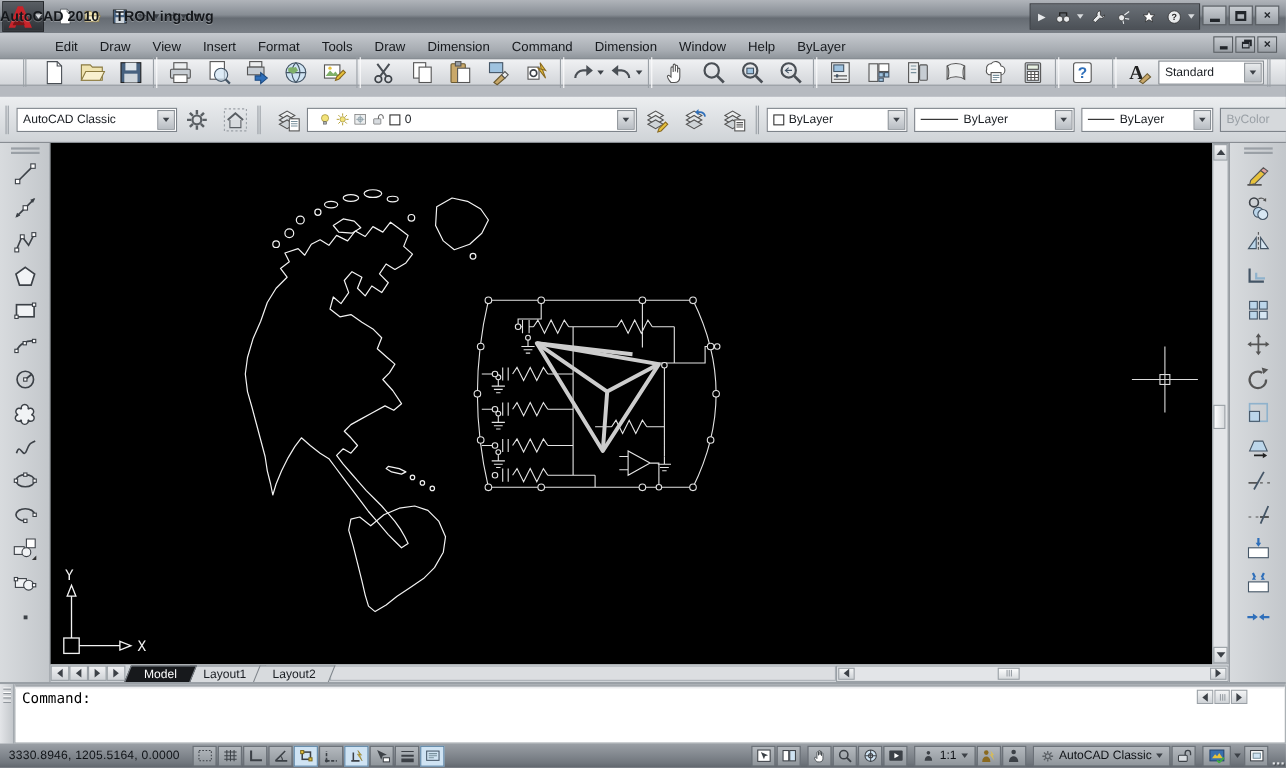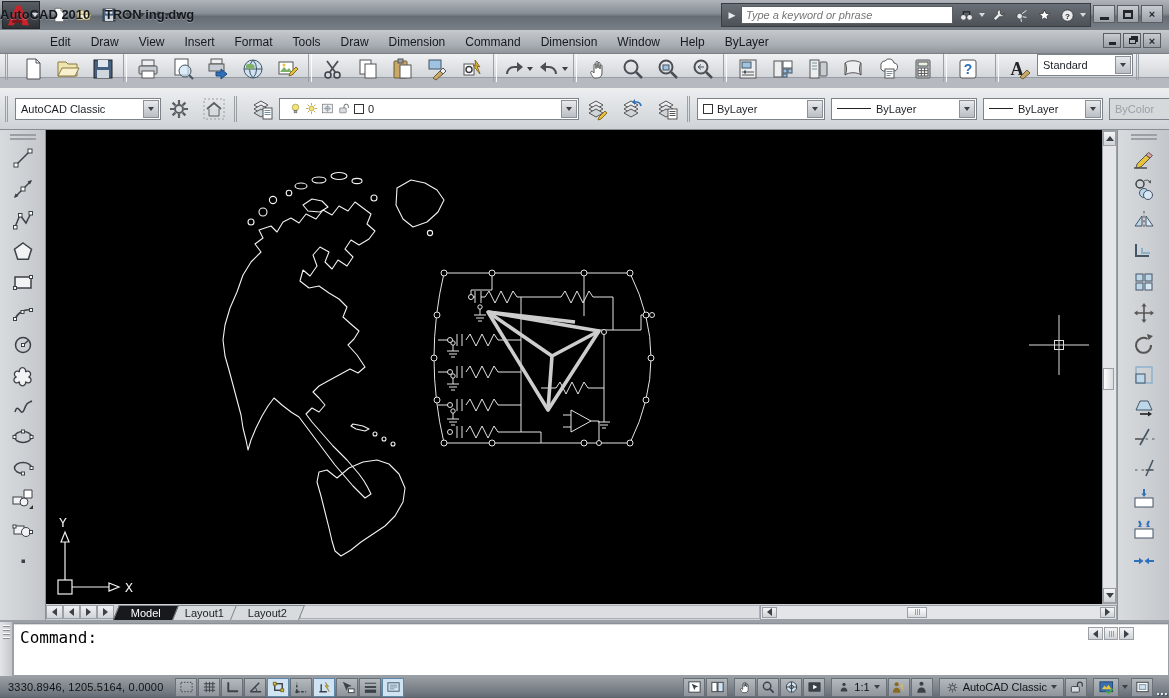--- a/index.html
+++ b/index.html
@@ -23,21 +23,21 @@
 .wb-max i{display:block;width:10px;height:9px;border:2px solid #22262b;border-top-width:3px}
 .wb-rest i{display:block;width:9px;height:8px;border:1px solid #22262b;border-top-width:2px;box-shadow:2px -2px 0 -0px #22262b}
 
 .menubar{position:absolute;left:0;top:30px;width:100%;height:24px;background:linear-gradient(180deg,#c6cacf,#a6abb1 70%,#8f959b);display:flex;align-items:center;padding-left:40px;border-bottom:1px solid #7a8086}
 .menu-item{padding:3px 10px;font-size:12px;color:#16191d}
 .docbtns{position:absolute;right:8px;top:3px;display:flex;gap:2px}
 .docbtns .wbtn{width:18px;height:15px}
 .docbtns .wb-min i{margin-top:6px;width:7px}
 .docbtns .wb-rest i{width:7px;height:6px}
 
-.tbrow1{position:absolute;left:0;top:54px;width:100%;height:24px;background:linear-gradient(180deg,#f0f1f3,#d3d6da);border-bottom:1px solid #989da3;display:flex;align-items:flex-start;padding-left:2px}
+.tbrow1{position:absolute;left:0;top:54px;width:100%;height:24px;background:linear-gradient(180deg,#f0f1f3,#d3d6da);border-bottom:1px solid #989da3;display:flex;align-items:center;padding-left:18px}
 .tbrow2{position:absolute;left:0;top:88px;width:100%;height:42px;background:linear-gradient(180deg,#eceef0,#cfd3d7);border-bottom:1px solid #888d93;display:flex;align-items:center;padding-left:2px}
 .tb{width:35px;height:30px;display:flex;align-items:center;justify-content:center;flex:none}
 .tb svg{width:24px;height:24px}
 .vsep{width:4px;height:28px;border-left:1px solid #9aa0a6;border-right:1px solid #fafbfc;margin:0 3px;flex:none}
 .hgrip{width:7px;height:26px;border-left:3px double #9aa0a6;margin:0 3px;flex:none}
 .arr{width:0;height:0;border-left:3.5px solid transparent;border-right:3.5px solid transparent;border-top:4px solid #3c4147;flex:none}
 .dd{display:flex;align-items:center;gap:1px}
 .combo{height:22px;background:#fff;border:1px solid #7d838a;display:flex;align-items:center;font-size:11px;padding-left:5px;position:relative;flex:none}
 .combo .cbtn{position:absolute;right:1px;top:1px;bottom:1px;width:16px;background:linear-gradient(180deg,#e8eaec,#b9bec4);border:1px solid #8a9096;display:flex;align-items:center;justify-content:center}
 .combo.dis{background:#d6d9dc;color:#9aa0a6}
@@ -74,21 +74,21 @@
 .hthumb i{display:block;width:1px;height:6px;background:#9aa0a6}
 .hs-l{position:absolute;left:1px;top:1px;width:15px;height:11px}
 .hs-r{position:absolute;right:1px;top:1px;width:15px;height:11px}
 
 .cmdwin{position:absolute;left:0;top:620px;width:100%;height:56px;background:#cfd3d7;border-top:2px solid #9aa0a6;display:flex}
 .cmdgrip{width:13px;background:linear-gradient(90deg,#e3e5e8,#c3c7cb);border-right:1px solid #9aa0a6;display:flex;flex-direction:column;align-items:center;padding-top:3px;gap:2px}
 .cmdgrip i{display:block;width:7px;height:2px;border-top:1px solid #fff;border-bottom:1px solid #8a9096}
 .cmdbody{flex:1;display:flex;flex-direction:column;background:#fff;border:1px solid #9aa0a6}
 .cmdhist{flex:1;font-family:"DejaVu Sans Mono",monospace;font-size:12px;padding:2px 6px;line-height:15px;color:#000}
 .cmddiv{height:3px;border-top:1px solid #8a9096;border-bottom:1px solid #fff;background:#d8dbde}
-.cmdprompt{height:18px;font-family:"DejaVu Sans Mono",monospace;font-size:16px;padding:2px 6px;color:#000;position:relative}
+.cmdprompt{height:18px;font-family:"DejaVu Sans Mono",monospace;font-size:13px;padding:2px 6px;color:#000;position:relative}
 .cmdscroll{position:absolute;right:34px;top:1px;display:flex;gap:1px}
 .cmdscroll .sc-btn{height:13px;width:15px}
 .cmdscroll .gr{width:14px;height:13px;background:linear-gradient(180deg,#f4f5f6,#cfd3d7);border:1px solid #9aa0a6;display:flex;align-items:center;justify-content:center;gap:1px}
 .cmdscroll .gr i{display:block;width:1px;height:6px;background:#9aa0a6}
 
 .statusbar{position:absolute;left:0;top:676px;width:100%;height:22px;background:linear-gradient(180deg,#9ba0a6,#70767d 80%,#5f656c);display:flex;align-items:center;font-size:11px;color:#101317}
 .coords{width:175px;padding-left:8px;letter-spacing:.2px;flex:none}
 .tgl{width:22px;height:19px;border:1px solid #6a7077;background:linear-gradient(180deg,#b4b9be,#8f959b);display:flex;align-items:center;justify-content:center;margin-right:1px;flex:none}
 .tgl.on{background:#cfe3f3;border-color:#5f87a8}
 .tgl svg{width:15px;height:14px}
@@ -566,21 +566,20 @@
           <span class="arr"></span>
         </span>
       <span class="arr" style="margin-left:4px"></span>
     </div>
     <div class="title-text">
       <span>AutoCAD 2010</span>&nbsp;&nbsp;&nbsp;
       <span>TRON ing.dwg</span>
     </div>
     <div class="infocenter">
       <span class="ic-exp">▶</span>
-      <input class="searchbox" placeholder="Type a keyword or phrase" style="">
       <span class="icbtn">
           <svg>
             <use href="#ic-bino"></use>
           </svg>
         </span>
       <span class="arr" style="border-top-color:#d8dbde"></span>
       <span class="icbtn">
           <svg>
             <use href="#ic-wrench"></use>
           </svg>

